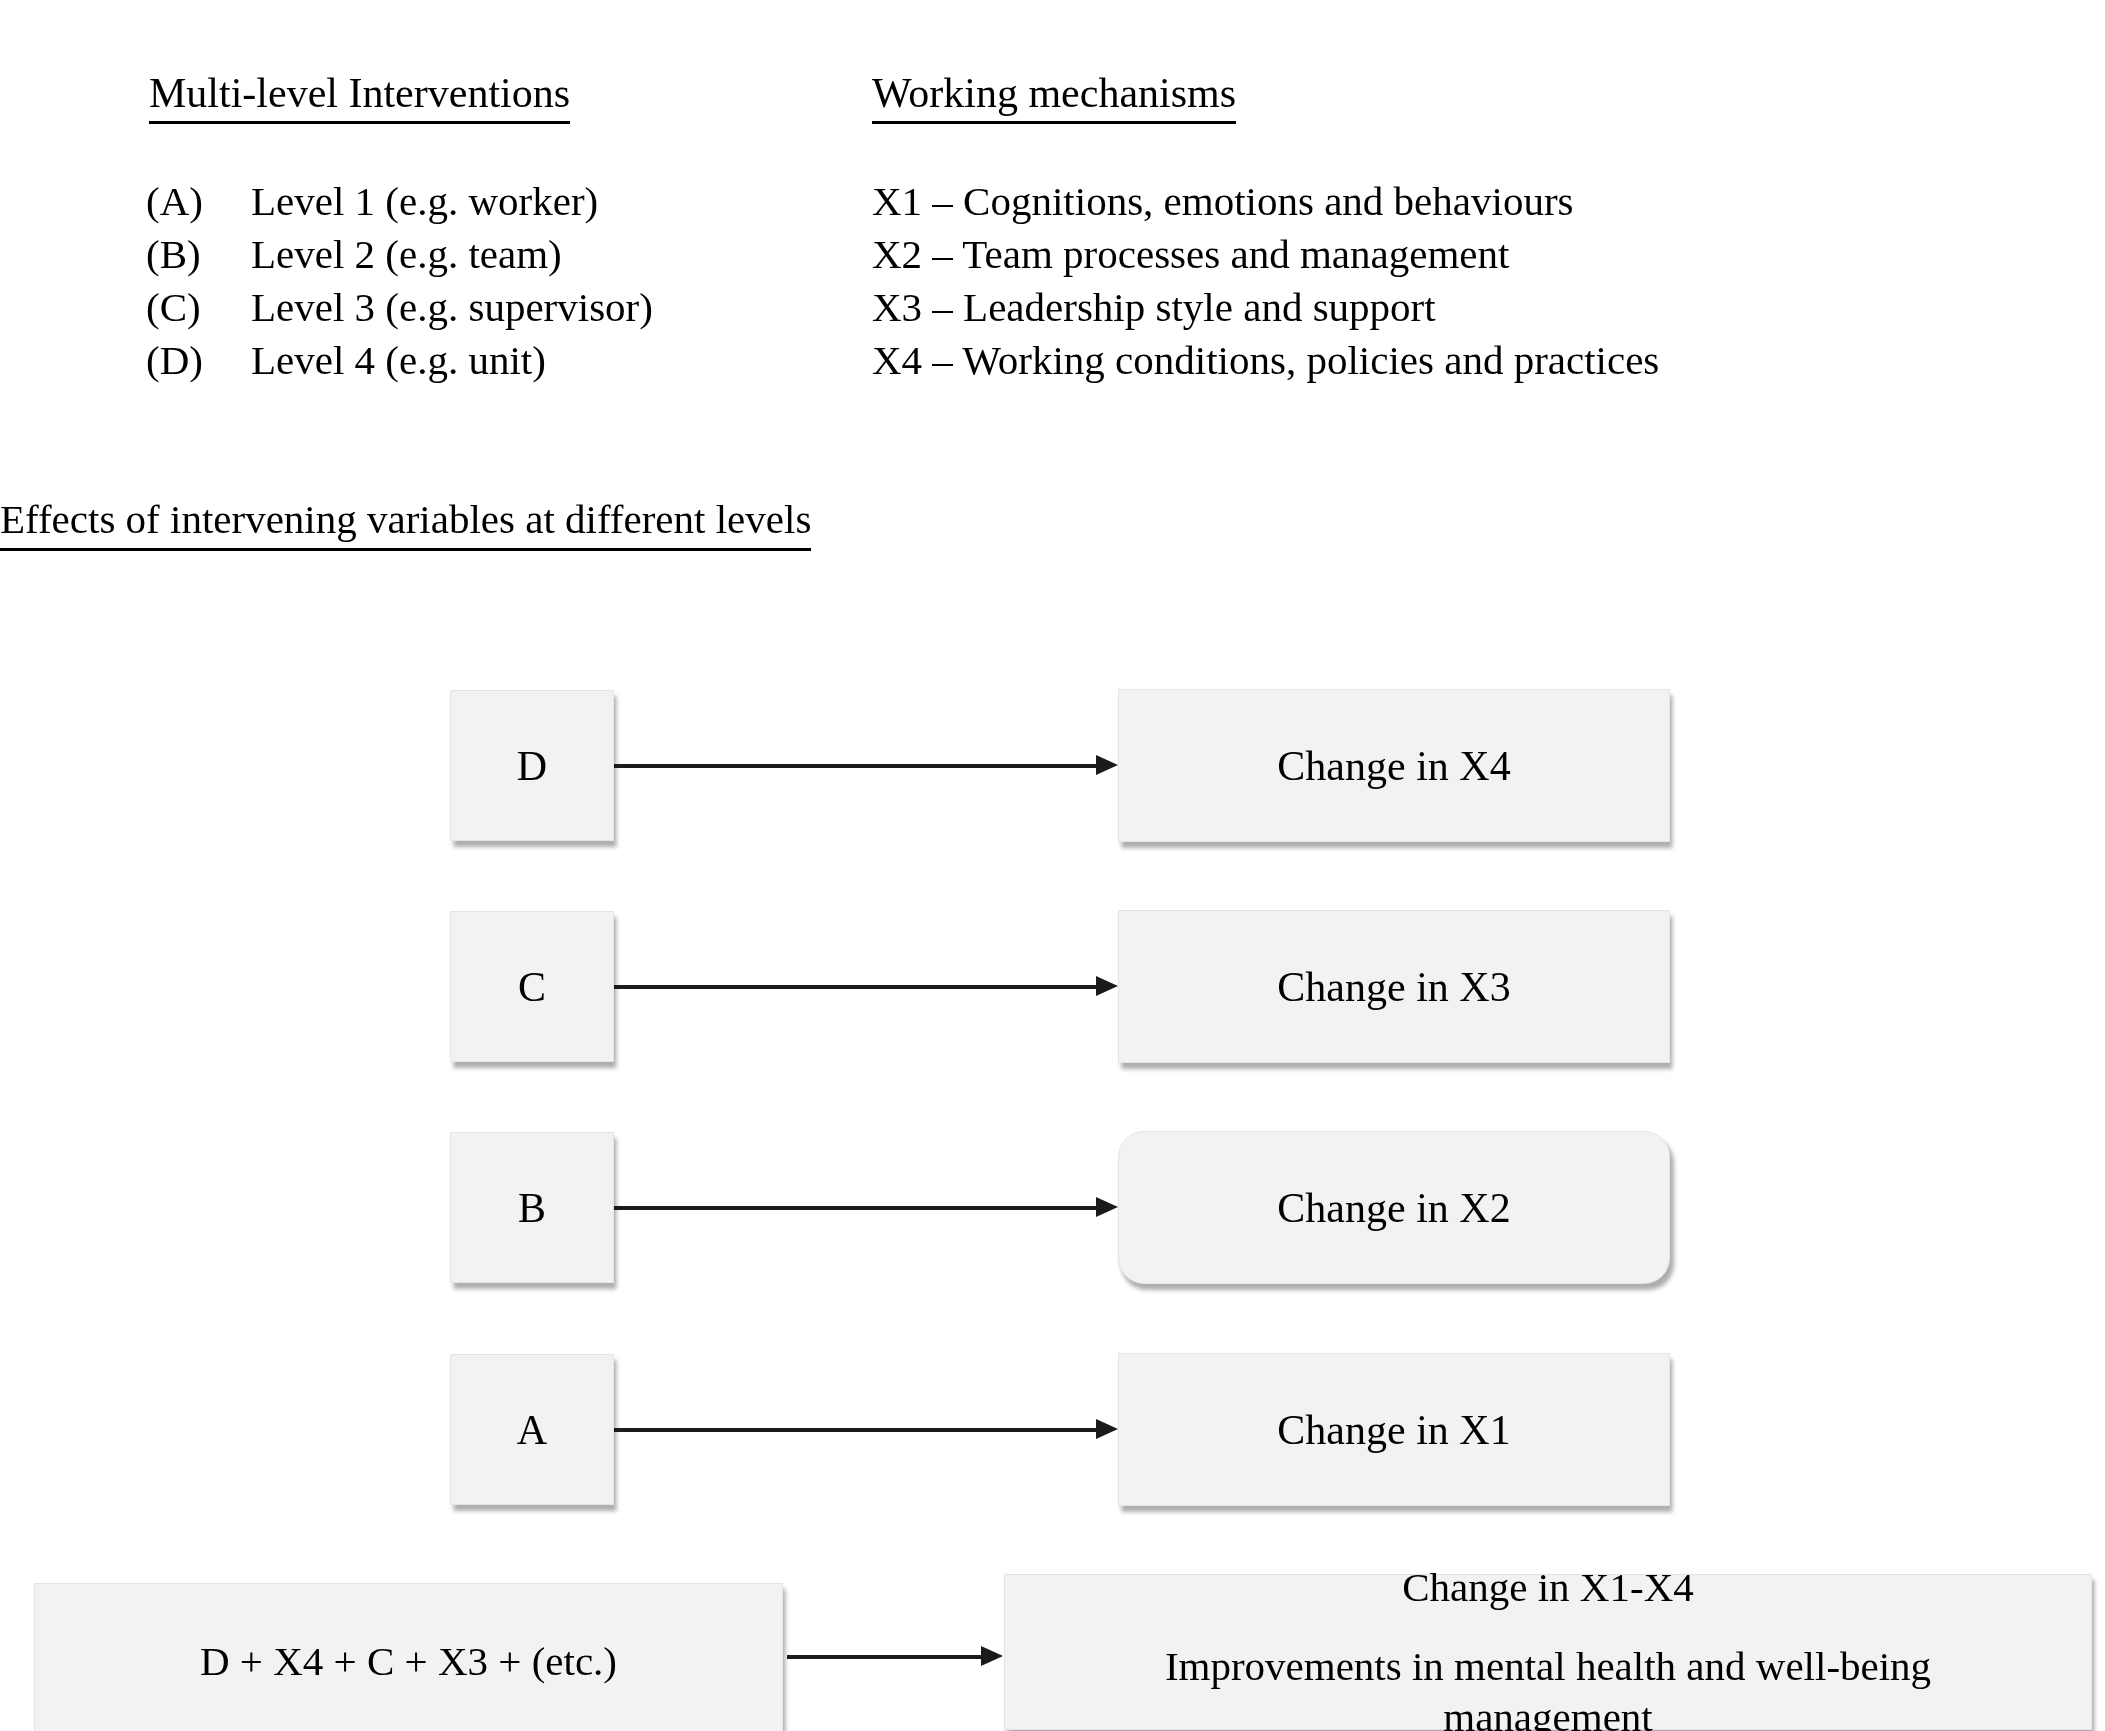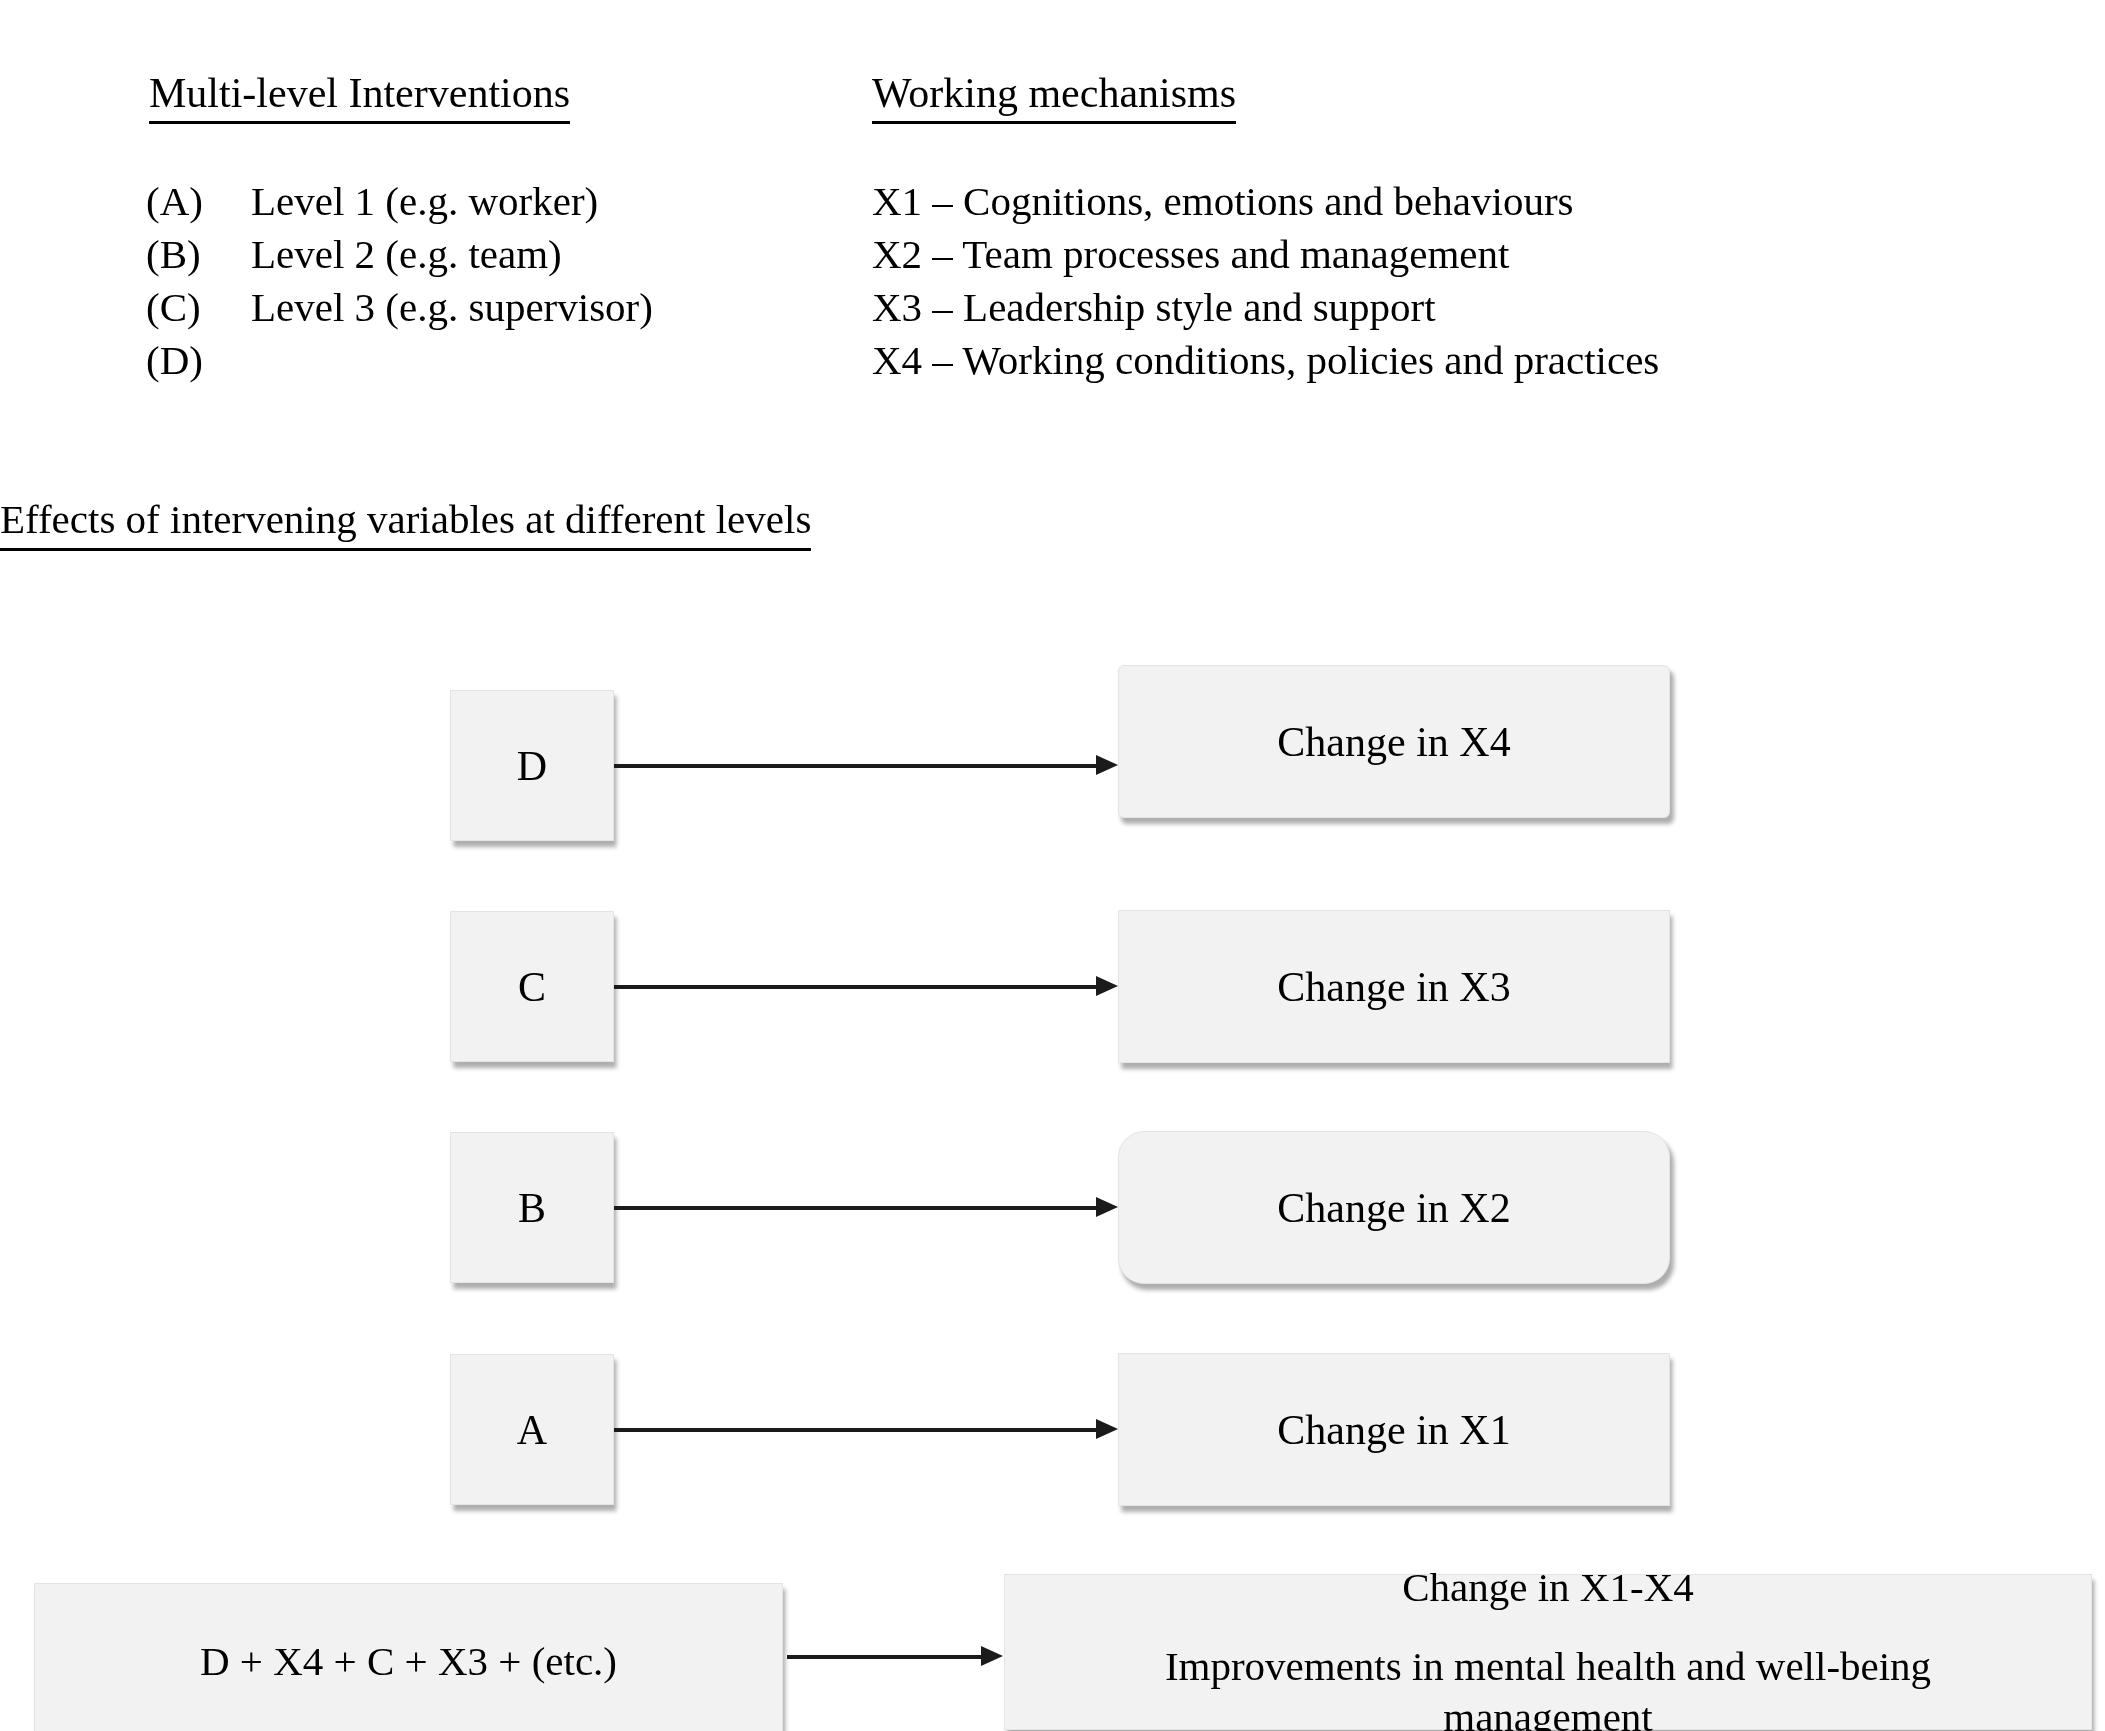--- a/index.html
+++ b/index.html
@@ -30,21 +30,21 @@
     position:absolute;
     background:#f2f2f2;
     border:1.7px solid #e4e4e4;
     box-shadow:3.4px 6px 4.3px rgba(0,0,0,0.32);
     box-sizing:border-box;
     display:flex; align-items:center; justify-content:center;
     font-size:42px; text-align:center;
   }
   .src { left:450px; width:164px; height:151px; }
   .dst { left:1118px; width:552px; height:153px; }
-  .r0.src { top:649px; }  .r0.dst { top:624px;border-radius:6px; }
+  .r0.src { top:649px; }  .r0.dst { top:648px; }
   .r1.src { top:870px; } .r1.dst { top:869px; }
   .r2.src { top:1091px; } .r2.dst { top:1090px;border-radius:26px; }
   .r3.src { top:1313px; } .r3.dst { top:1312px; }
 
   .arrow { position:absolute; height:4.3px; background:#1b1b1b; }
   .arrow::after {
     content:""; position:absolute; right:-22.4px; top:-8.6px;
     width:0; height:0;
     border-left:22.4px solid #1b1b1b;
     border-top:10.3px solid transparent;
@@ -83,20 +83,21 @@
     <div class="legend-row">
       <span class="key">(B)</span>
       <span class="label">Level 2 (e.g. team)</span>
     </div>
     <div class="legend-row">
       <span class="key">(C)</span>
       <span class="label">Level 3 (e.g. supervisor)</span>
     </div>
     <div class="legend-row">
       <span class="key">(D)</span>
+      <span class="label">Level 4 (e.g. unit)</span>
     </div>
   </div>
 
   <div class="legend-list list-mechanisms">
     <div class="legend-row">
       <span>X1 – Cognitions, emotions and behaviours</span>
     </div>
     <div class="legend-row">
       <span>X2 – Team processes and management</span>
     </div>

